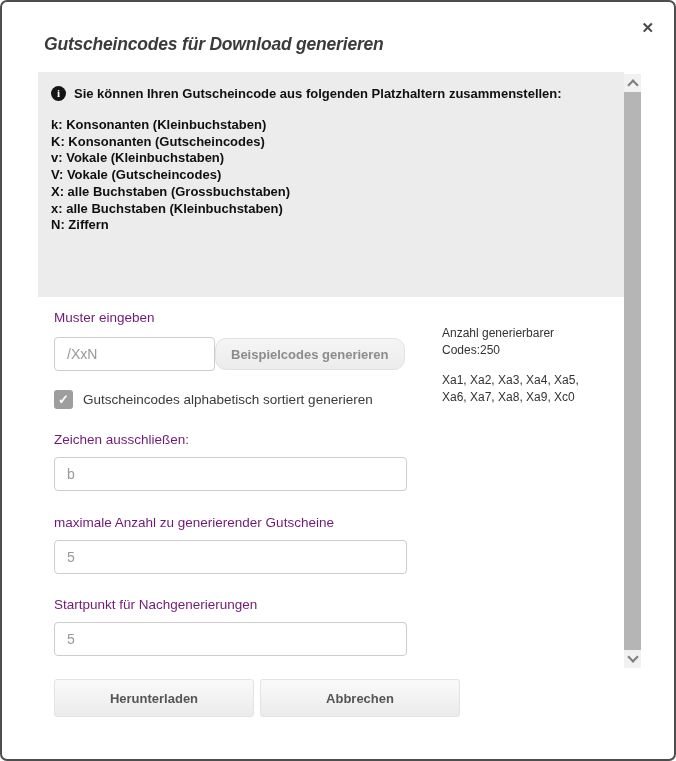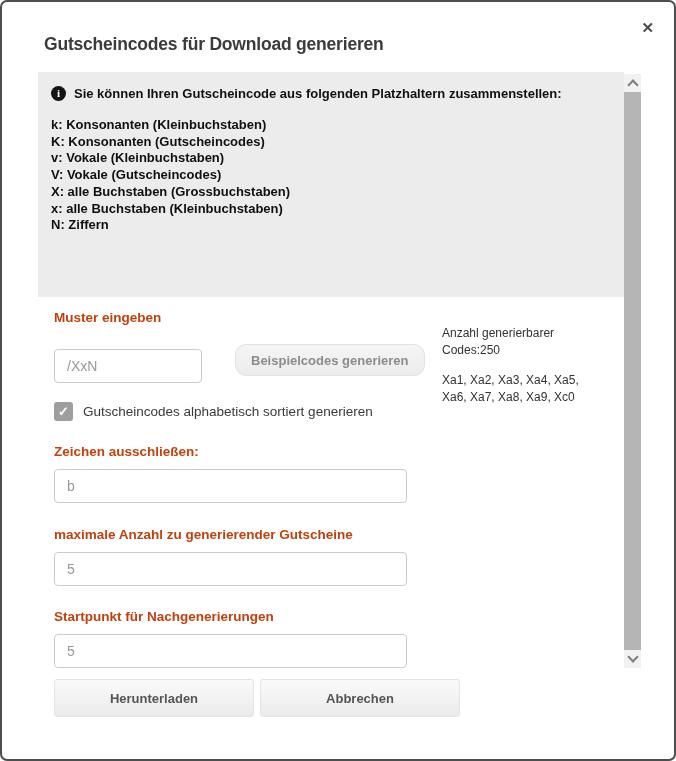--- a/index.html
+++ b/index.html
@@ -22,20 +22,21 @@
     overflow: hidden;
   }
   .dialog-title {
     position: absolute;
     top: 32px;
     left: 42px;
     font-size: 17.5px;
     font-weight: 700;
     color: #3b3b3b;
     letter-spacing: -0.2px;
+    font-style: italic;
   }
   .close-btn {
     position: absolute;
     top: 18px;
     right: 20px;
     font-size: 15px;
     font-weight: 700;
     color: #4a4a4a;
     cursor: pointer;
     line-height: 16px;
@@ -78,44 +79,43 @@
     font-weight: 700;
     font-family: "Liberation Serif", serif;
   }
   .info-list { margin-top: 16px; line-height: 16.7px; }
   .info-note { margin-top: 13px; line-height: 15.5px; width: 562px; }
 
   
   .form { margin-left: 16px; }
   .field-label {
     font-size: 13.5px;
-    font-weight: 700;
-    color: #c2410c;
+    font-weight: 400;
+    color: #701a75;
   }
   .lbl-pattern { margin-top: 13px; }
   .pattern-row {
     margin-top: 12px;
     display: flex;
     align-items: center;
   }
   input.txt {
     box-sizing: border-box;
     height: 34px;
     border: 1px solid #cccccc;
     border-radius: 4px;
     padding: 0 12px;
     font-size: 14px;
     color: #999999;
     background: #ffffff;
     font-family: "Liberation Sans", sans-serif;
     outline: none;
   }
-  .pattern-input { width: 148px; margin-top: 12px; }
+  .pattern-input { width: 161px; }
   .example-btn {
-    margin-left: 33px;
     height: 32px;
     padding: 0 15px;
     background: linear-gradient(#f5f5f5, #ececec);
     border: 1px solid #e2e2e2;
     border-radius: 11px;
     font-size: 13px;
     font-weight: 700;
     color: #8c8c8c;
     font-family: "Liberation Sans", sans-serif;
     cursor: pointer;

